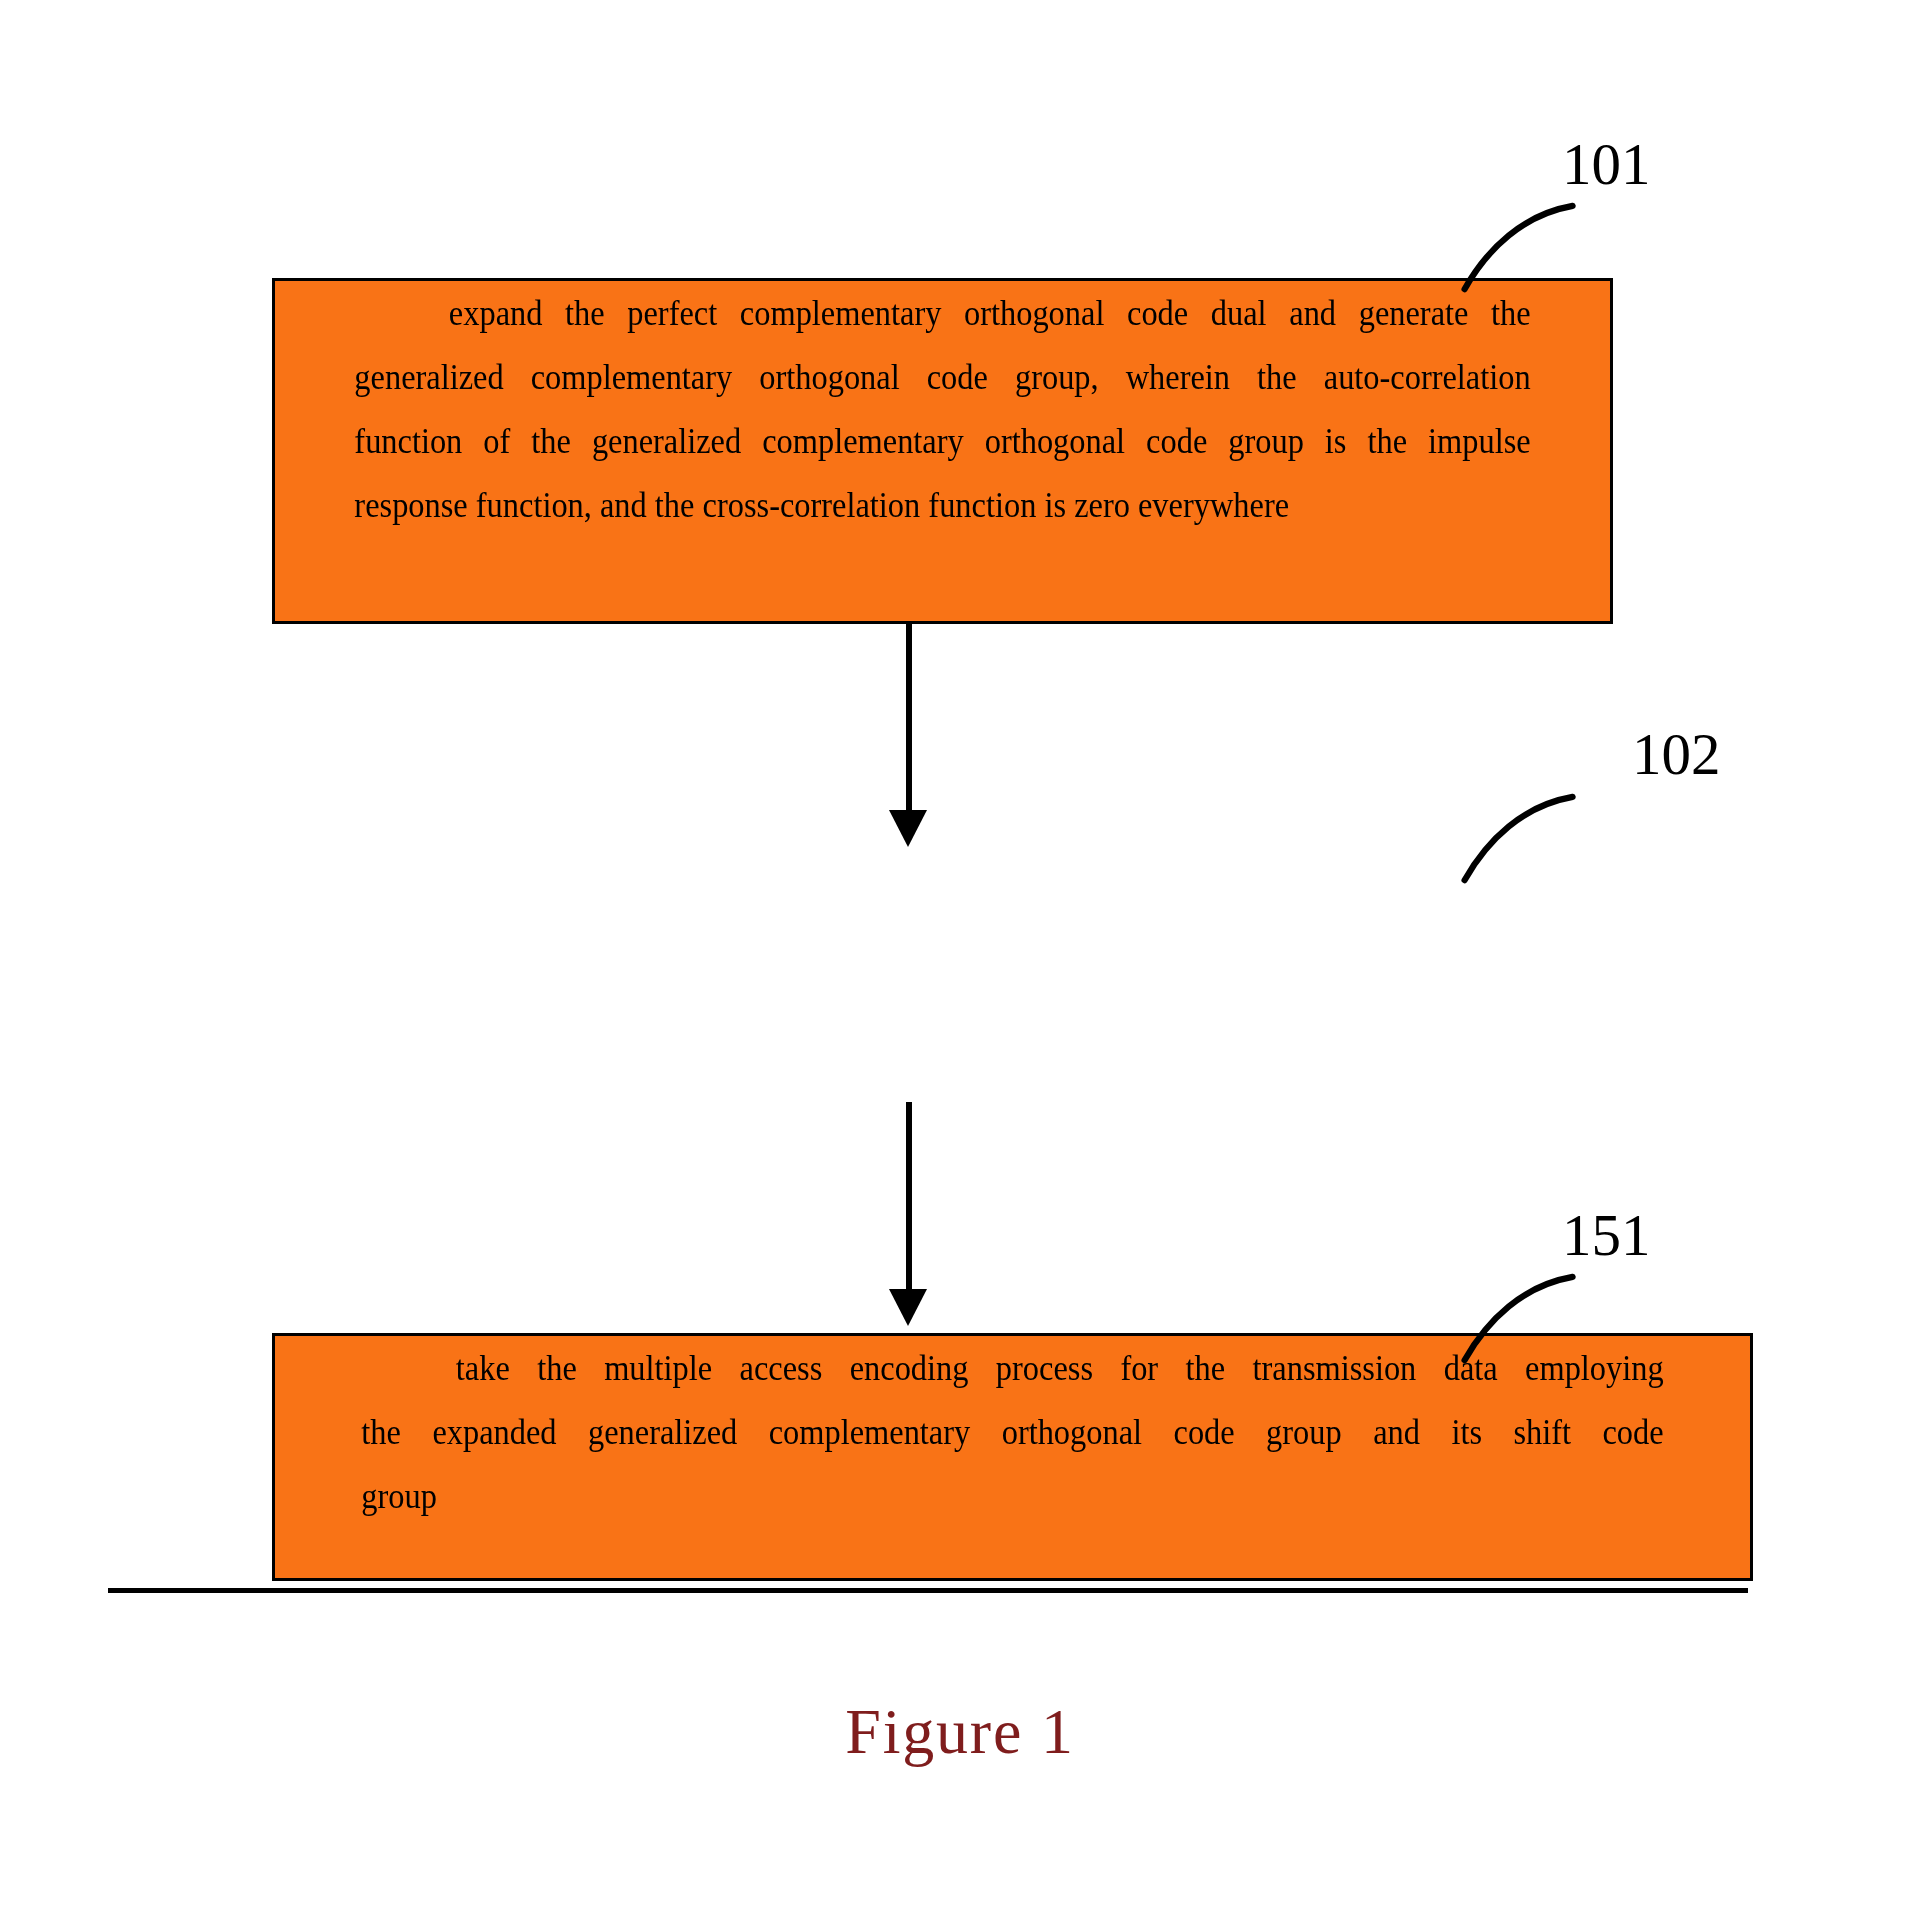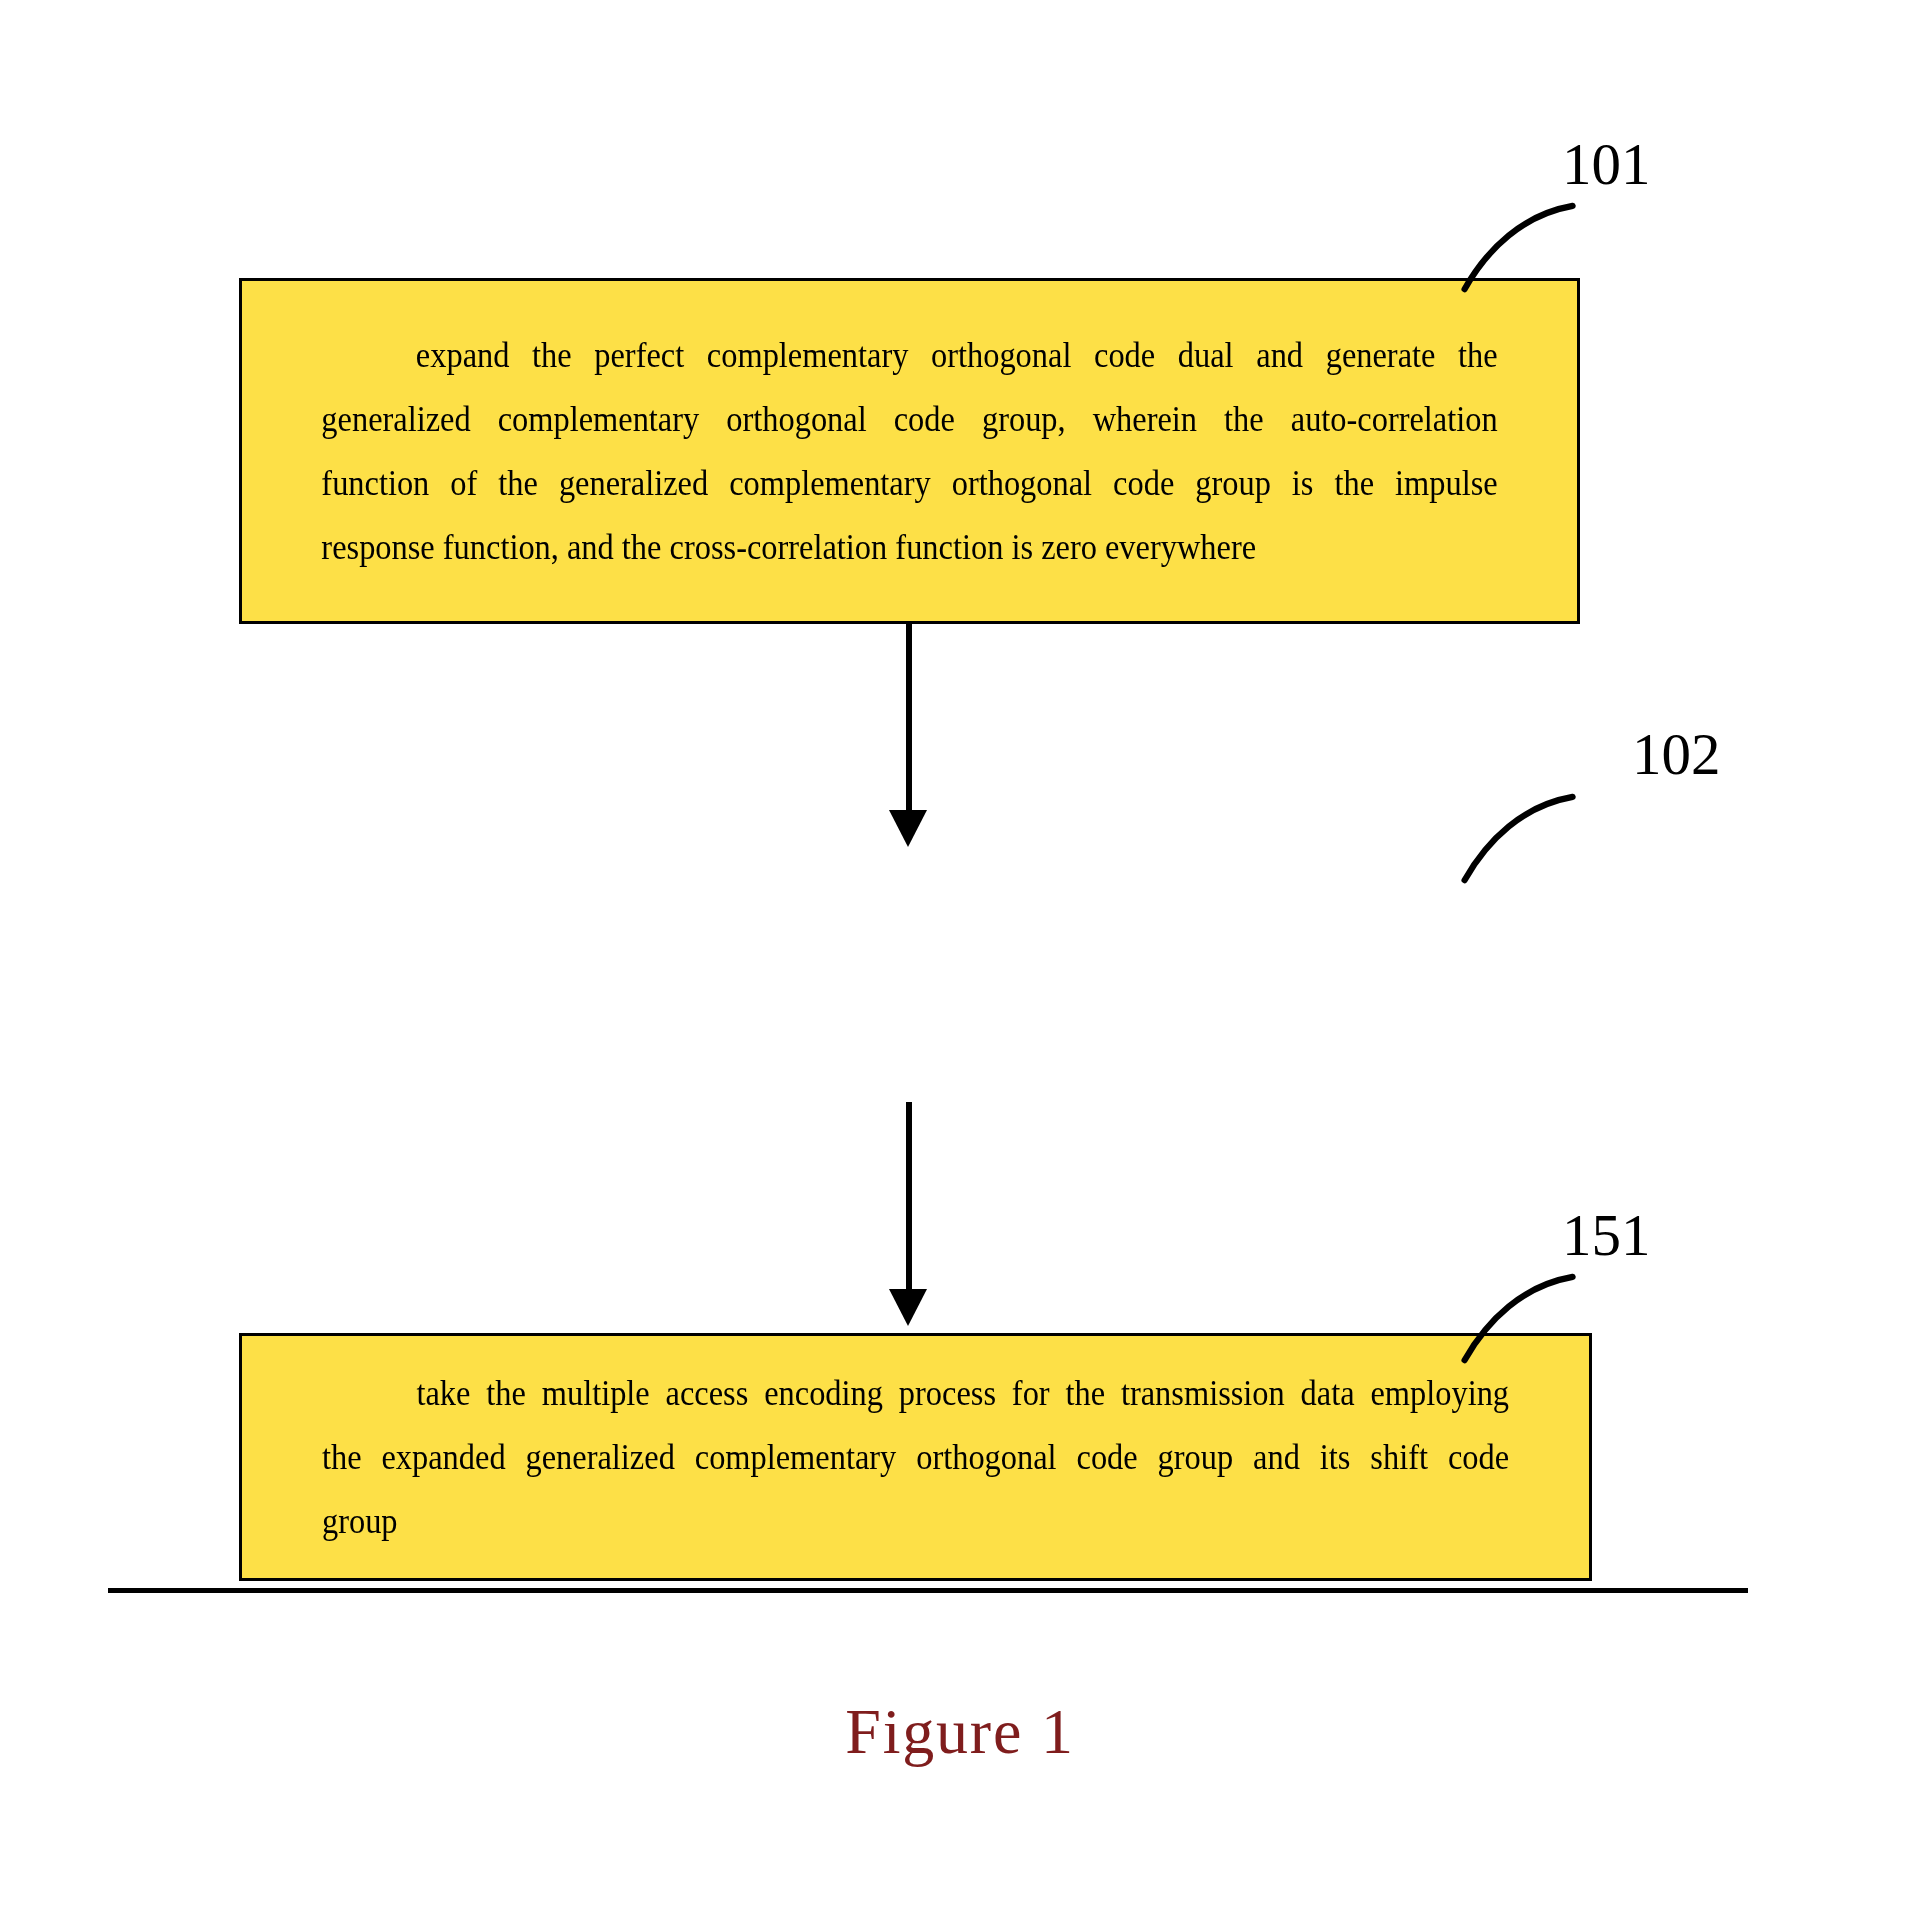--- a/index.html
+++ b/index.html
@@ -19,29 +19,30 @@
   #page-root {
     position: absolute;
     inset: 0;
   }
 
   
   .proc-box {
     position: absolute;
     box-sizing: border-box;
     border: 3.5px solid #000000;
-    background: #fde047;
+    background: #f97316;
     display: flex;
     flex-direction: column;
-    justify-content: center;
+    justify-content: flex-start;
+    margin-left: 33px;
   }
 
   .box-101 { left: 239px; top: 278px; width: 1341px; height: 346px; }
   .box-102 { left: 239px; top: 854px; width: 1341px; height: 248px; }
-  .box-103 { left: 239px; top: 1333px; width: 1353px; height: 248px; }
+  .box-103 { left: 239px; top: 1333px; width: 1481px; height: 248px; }
 
   .box-text {
     font-size: 36px;
     line-height: 64px;
     padding: 0 14px;
     letter-spacing: 0px;
     font-stretch: semi-condensed;
     transform: scaleX(0.9);
     transform-origin: center center;
   }

